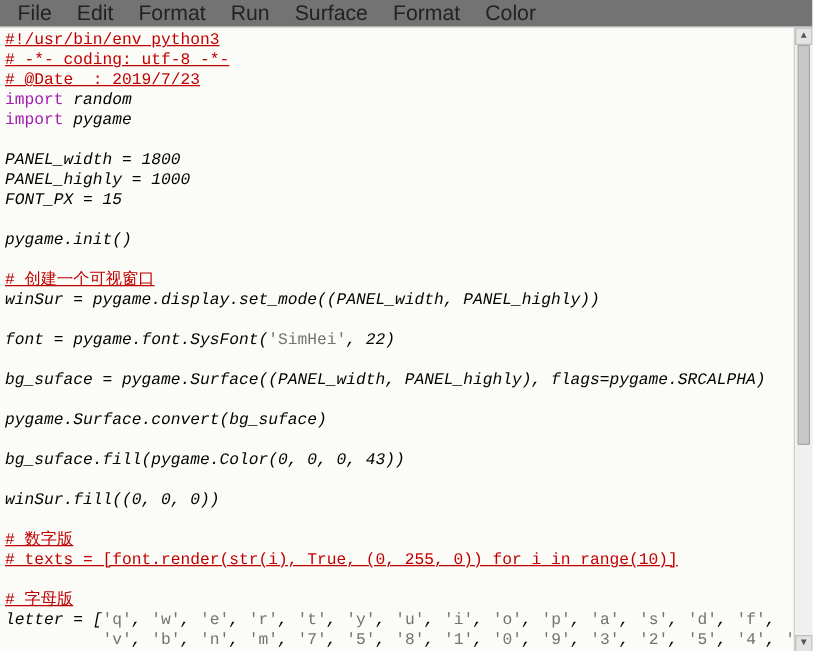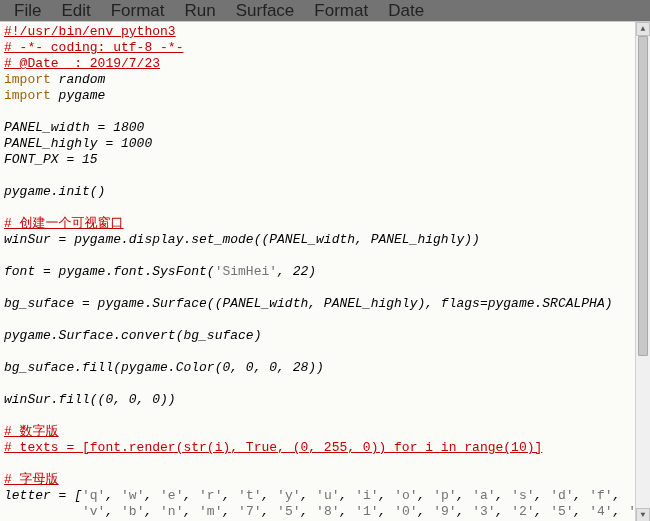--- a/index.html
+++ b/index.html
@@ -73,35 +73,35 @@
   .scrollbar .thumb {
     position: absolute;
     left: 2px; width: 10px;
     background: #c8c8c8;
     border: 1px solid #a8a8a8;
     box-sizing: border-box;
     border-radius: 1px;
   }
   
   .c-comment { color: #c00000; text-decoration: underline; }     
-  .c-kw     { color: #a16207; }      
+  .c-kw     { color: #a21caf; }      
   .c-str    { color: #737373; }      
   .c-def    { color: #000; font-style: italic; }         
 </style>
 </head>
 <body>
 
 <div class="menubar" id="menubar">
     <span class="menu-item">File</span>
     <span class="menu-item">Edit</span>
     <span class="menu-item">Format</span>
     <span class="menu-item">Run</span>
     <span class="menu-item">Surface</span>
     <span class="menu-item">Format</span>
-    <span class="menu-item">Date</span>
+    <span class="menu-item">Color</span>
   </div>
 
 <div class="editor-wrap">
   <div class="editor">
     <pre class="code" id="code"><span><span class="c-comment">#!/usr/bin/env python3</span></span>
 <span><span class="c-comment"># -*- coding: utf-8 -*-</span></span>
 <span><span class="c-comment"># @Date  : 2019/7/23</span></span>
 <span><span class="c-kw">import</span><span class="c-def"> random</span></span>
 <span><span class="c-kw">import</span><span class="c-def"> pygame</span></span>
 <span><span class="c-def"></span></span>
@@ -113,21 +113,21 @@
 <span><span class="c-def"></span></span>
 <span><span class="c-comment"># 创建一个可视窗口</span></span>
 <span><span class="c-def">winSur = pygame.display.set_mode((PANEL_width, PANEL_highly))</span></span>
 <span><span class="c-def"></span></span>
 <span><span class="c-def">font = pygame.font.SysFont(</span><span class="c-str">'SimHei'</span><span class="c-def">, 22)</span></span>
 <span><span class="c-def"></span></span>
 <span><span class="c-def">bg_suface = pygame.Surface((PANEL_width, PANEL_highly), flags=pygame.SRCALPHA)</span></span>
 <span><span class="c-def"></span></span>
 <span><span class="c-def">pygame.Surface.convert(bg_suface)</span></span>
 <span><span class="c-def"></span></span>
-<span><span class="c-def">bg_suface.fill(pygame.Color(0, 0, 0, 28))</span></span>
+<span><span class="c-def">bg_suface.fill(pygame.Color(0, 0, 0, 43))</span></span>
 <span><span class="c-def"></span></span>
 <span><span class="c-def">winSur.fill((0, 0, 0))</span></span>
 <span><span class="c-def"></span></span>
 <span><span class="c-comment"># 数字版</span></span>
 <span><span class="c-comment"># texts = [font.render(str(i), True, (0, 255, 0)) for i in range(10)]</span></span>
 <span><span class="c-def"></span></span>
 <span><span class="c-comment"># 字母版</span></span>
 <span><span class="c-def">letter = [</span><span class="c-str">'q'</span><span class="c-def">, </span><span class="c-str">'w'</span><span class="c-def">, </span><span class="c-str">'e'</span><span class="c-def">, </span><span class="c-str">'r'</span><span class="c-def">, </span><span class="c-str">'t'</span><span class="c-def">, </span><span class="c-str">'y'</span><span class="c-def">, </span><span class="c-str">'u'</span><span class="c-def">, </span><span class="c-str">'i'</span><span class="c-def">, </span><span class="c-str">'o'</span><span class="c-def">, </span><span class="c-str">'p'</span><span class="c-def">, </span><span class="c-str">'a'</span><span class="c-def">, </span><span class="c-str">'s'</span><span class="c-def">, </span><span class="c-str">'d'</span><span class="c-def">, </span><span class="c-str">'f'</span><span class="c-def">,</span></span>
 <span><span class="c-def">          </span><span class="c-str">'v'</span><span class="c-def">, </span><span class="c-str">'b'</span><span class="c-def">, </span><span class="c-str">'n'</span><span class="c-def">, </span><span class="c-str">'m'</span><span class="c-def">, </span><span class="c-str">'7'</span><span class="c-def">, </span><span class="c-str">'5'</span><span class="c-def">, </span><span class="c-str">'8'</span><span class="c-def">, </span><span class="c-str">'1'</span><span class="c-def">, </span><span class="c-str">'0'</span><span class="c-def">, </span><span class="c-str">'9'</span><span class="c-def">, </span><span class="c-str">'3'</span><span class="c-def">, </span><span class="c-str">'2'</span><span class="c-def">, </span><span class="c-str">'5'</span><span class="c-def">, </span><span class="c-str">'4'</span><span class="c-def">, </span><span class="c-str">'7'</span></span>
 <span><span class="c-def">texts = [</span></span>

